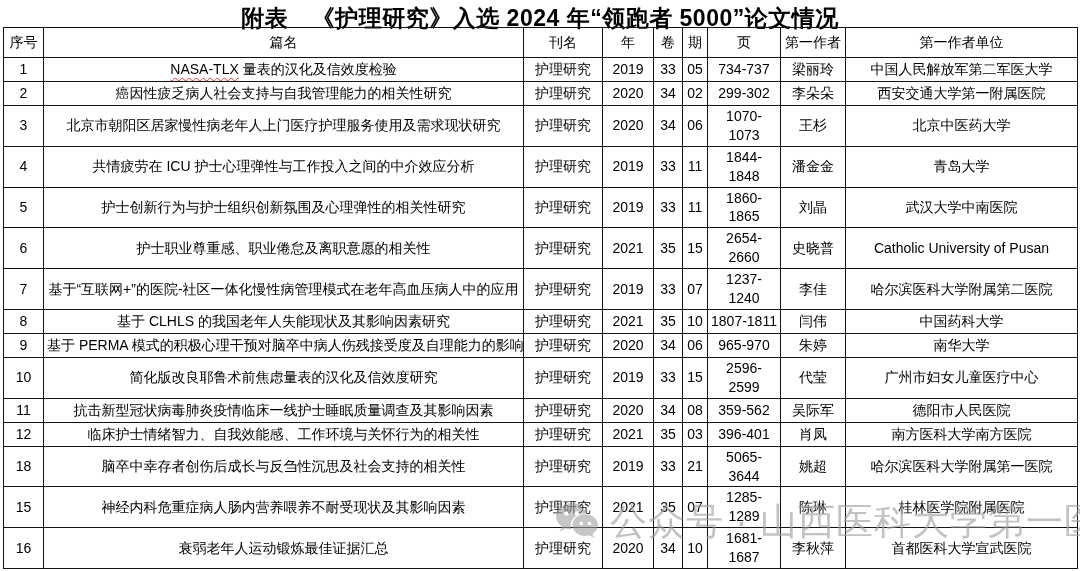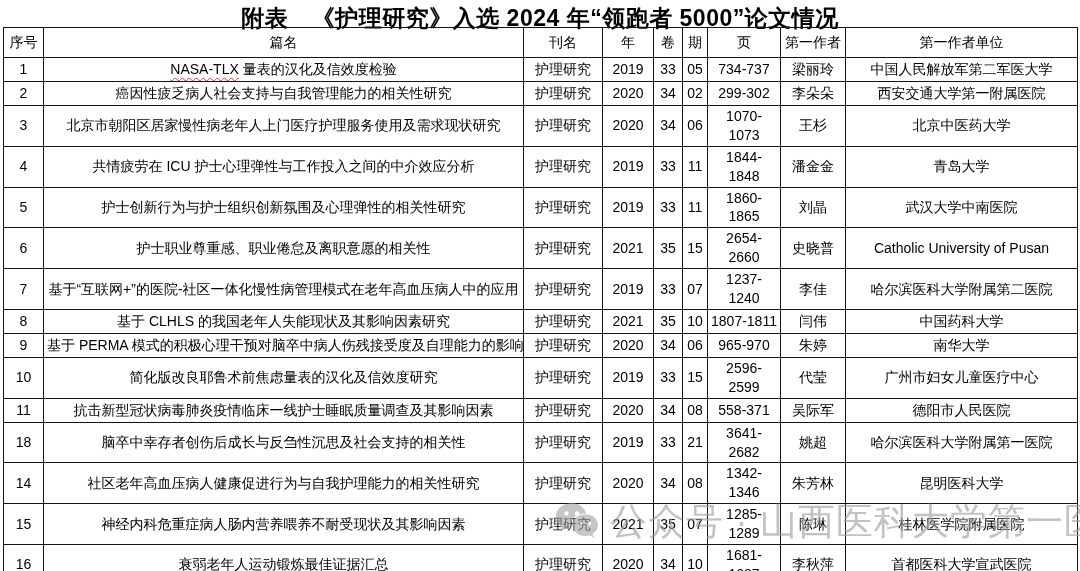--- a/index.html
+++ b/index.html
@@ -194,45 +194,45 @@
           <td class="cell-author">代莹</td>
           <td class="cell-affiliation">广州市妇女儿童医疗中心</td>
         </tr>
         <tr>
           <td class="cell-no">11</td>
           <td class="cell-title">抗击新型冠状病毒肺炎疫情临床一线护士睡眠质量调查及其影响因素</td>
           <td class="cell-journal">护理研究</td>
           <td class="cell-year">2020</td>
           <td class="cell-volume">34</td>
           <td class="cell-issue">08</td>
-          <td class="cell-pages">558-371</td>
+          <td class="cell-pages">359-562</td>
           <td class="cell-author">吴际军</td>
           <td class="cell-affiliation">德阳市人民医院</td>
         </tr>
         <tr>
+          <td class="cell-no">12</td>
+          <td class="cell-title">临床护士情绪智力、自我效能感、工作环境与关怀行为的相关性</td>
+          <td class="cell-journal">护理研究</td>
+          <td class="cell-year">2021</td>
+          <td class="cell-volume">35</td>
+          <td class="cell-issue">03</td>
+          <td class="cell-pages">396-401</td>
+          <td class="cell-author">肖凤</td>
+          <td class="cell-affiliation">南方医科大学南方医院</td>
+        </tr>
+        <tr>
           <td class="cell-no">18</td>
           <td class="cell-title">脑卒中幸存者创伤后成长与反刍性沉思及社会支持的相关性</td>
           <td class="cell-journal">护理研究</td>
           <td class="cell-year">2019</td>
           <td class="cell-volume">33</td>
           <td class="cell-issue">21</td>
-          <td class="cell-pages">3641-2682</td>
+          <td class="cell-pages">5065-3644</td>
           <td class="cell-author">姚超</td>
           <td class="cell-affiliation">哈尔滨医科大学附属第一医院</td>
-        </tr>
-        <tr>
-          <td class="cell-no">14</td>
-          <td class="cell-title">社区老年高血压病人健康促进行为与自我护理能力的相关性研究</td>
-          <td class="cell-journal">护理研究</td>
-          <td class="cell-year">2020</td>
-          <td class="cell-volume">34</td>
-          <td class="cell-issue">08</td>
-          <td class="cell-pages">1342-1346</td>
-          <td class="cell-author">朱芳林</td>
-          <td class="cell-affiliation">昆明医科大学</td>
         </tr>
         <tr>
           <td class="cell-no">15</td>
           <td class="cell-title">神经内科危重症病人肠内营养喂养不耐受现状及其影响因素</td>
           <td class="cell-journal">护理研究</td>
           <td class="cell-year">2021</td>
           <td class="cell-volume">35</td>
           <td class="cell-issue">07</td>
           <td class="cell-pages">1285-1289</td>
           <td class="cell-author">陈琳</td>

